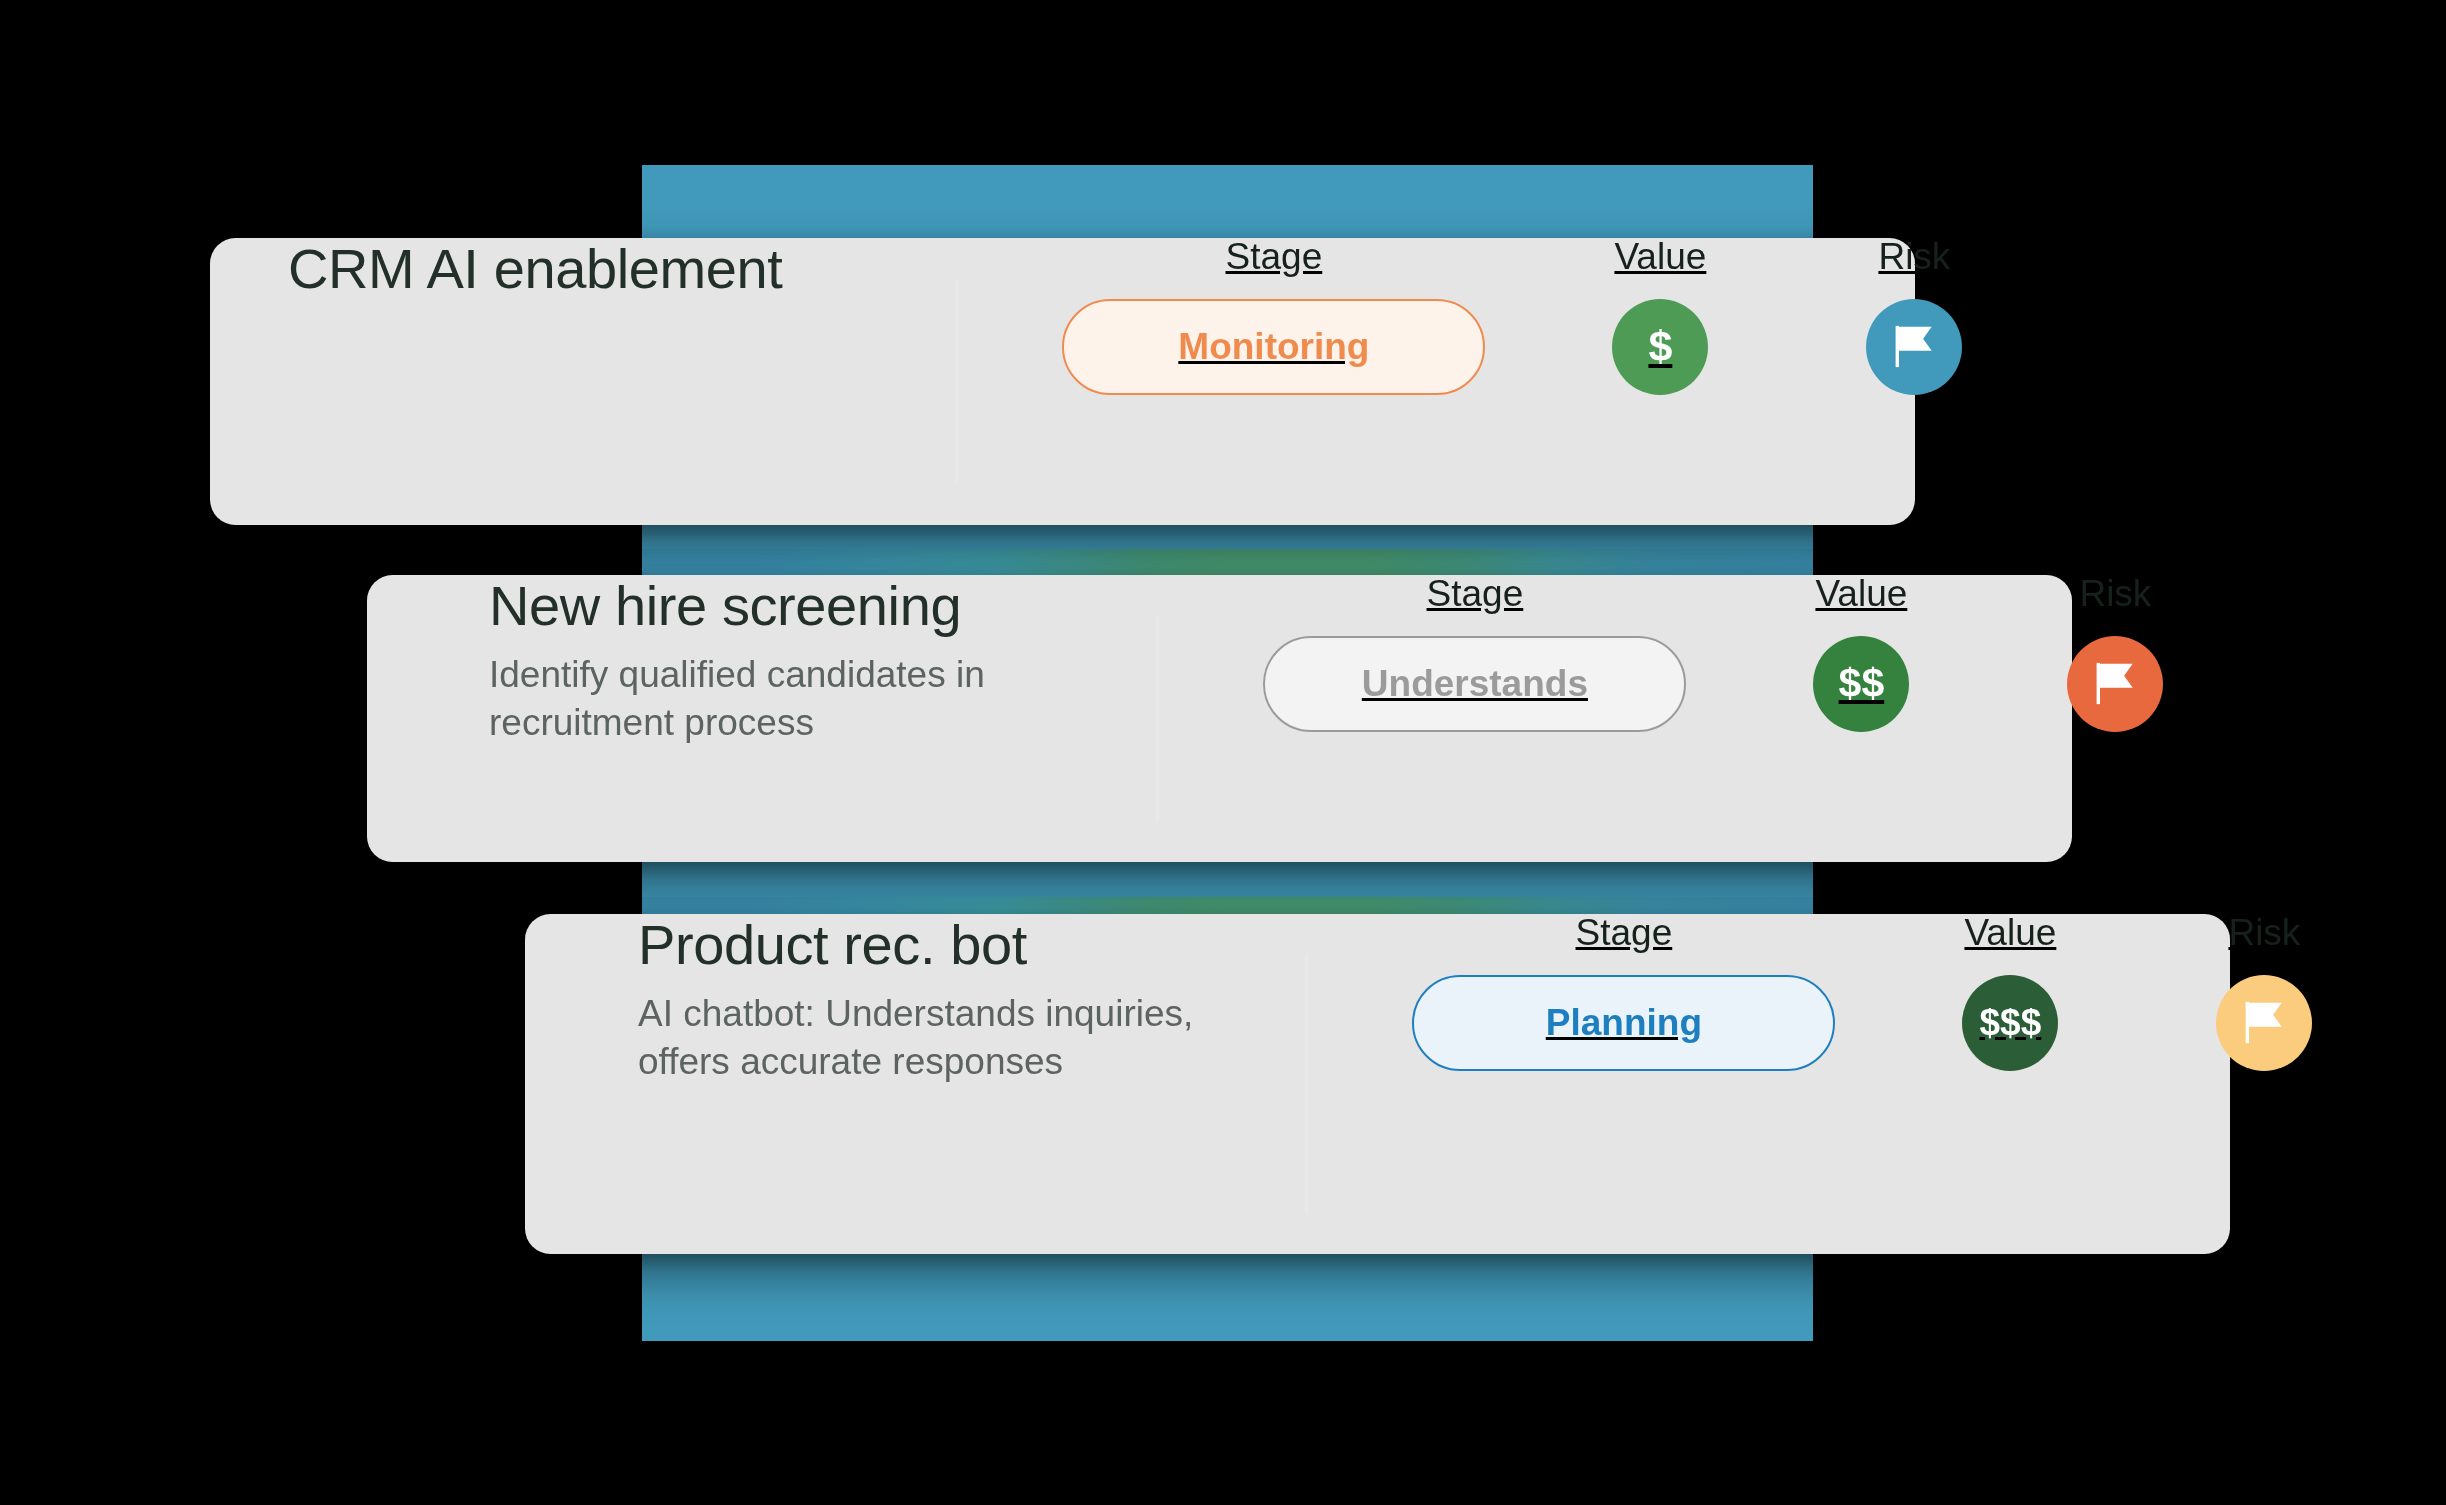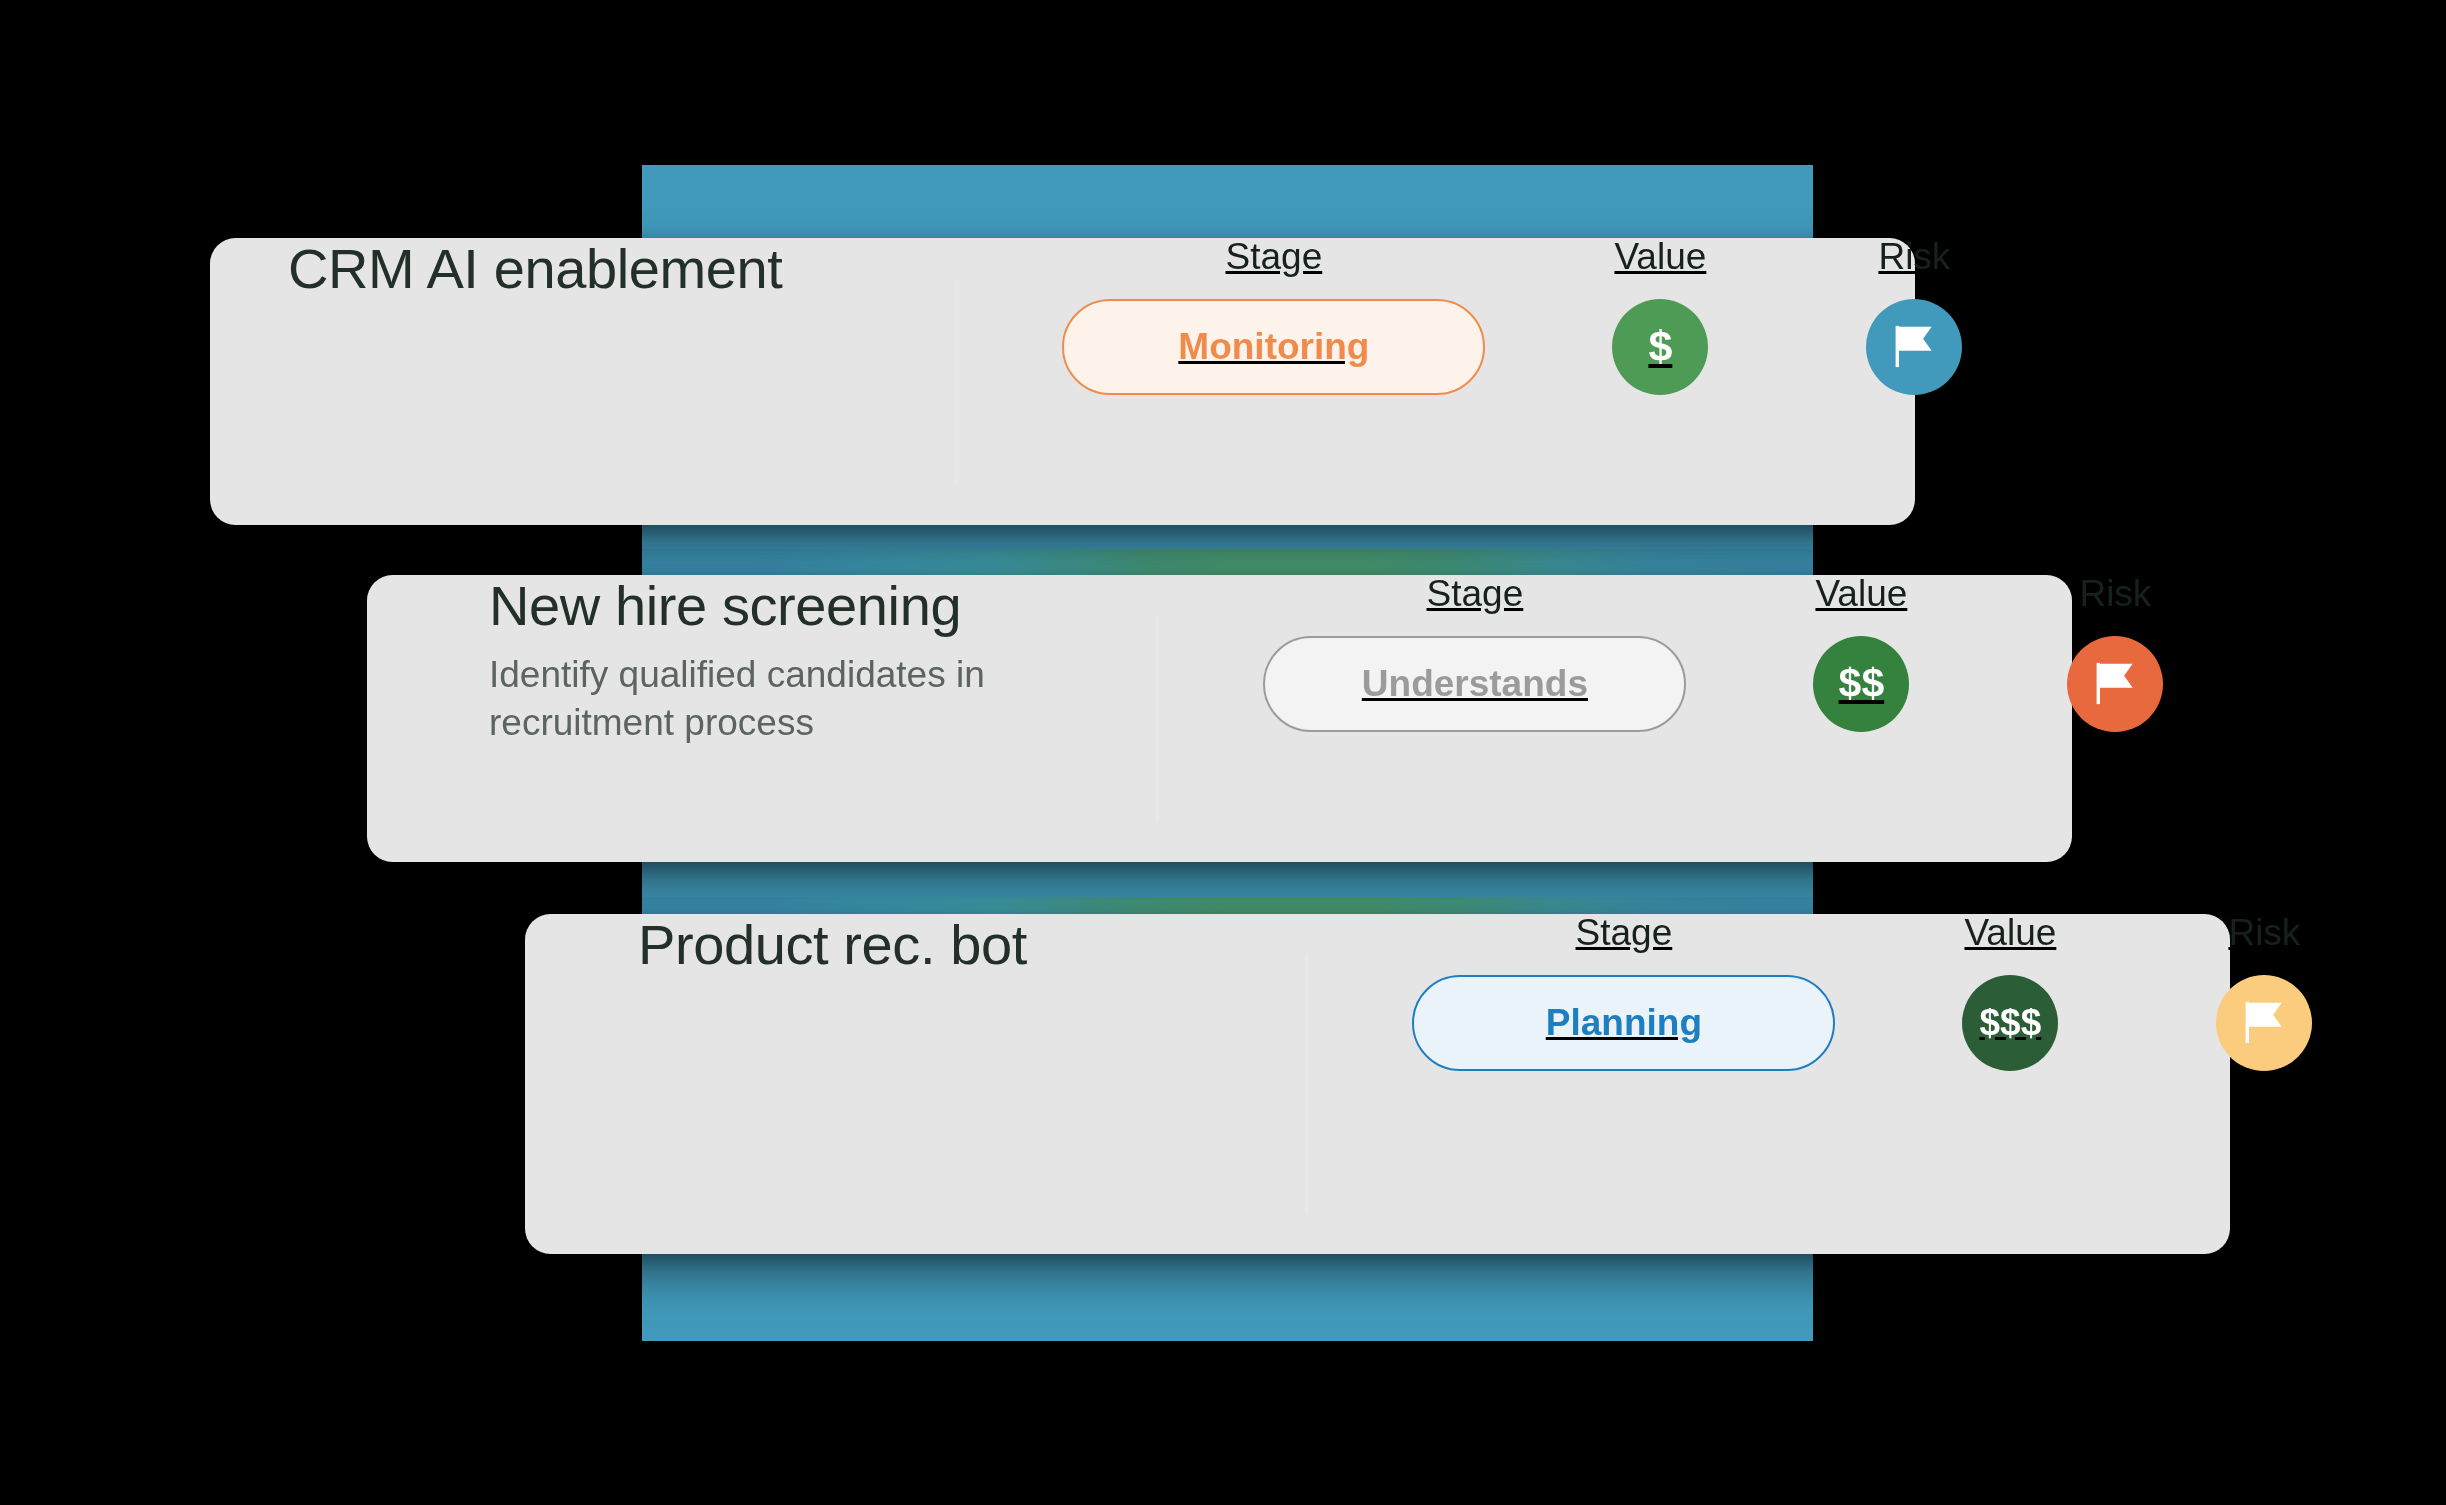--- a/index.html
+++ b/index.html
@@ -272,20 +272,21 @@
           </svg>
         </div>
       </div>
 
     </div>
   </div>
 
   <div class="card card-3">
     <div class="card-left">
       <div class="card-title">Product rec. bot</div>
+      <div class="card-desc">AI chatbot: Understands inquiries, offers accurate responses</div>
     </div>
     <div class="divider"></div>
     <div class="card-right">
 
       <div class="metric metric-stage">
         <div class="metric-label">Stage</div>
         <div class="pill pill-planning">Planning</div>
       </div>
 
       <div class="metric metric-value">

